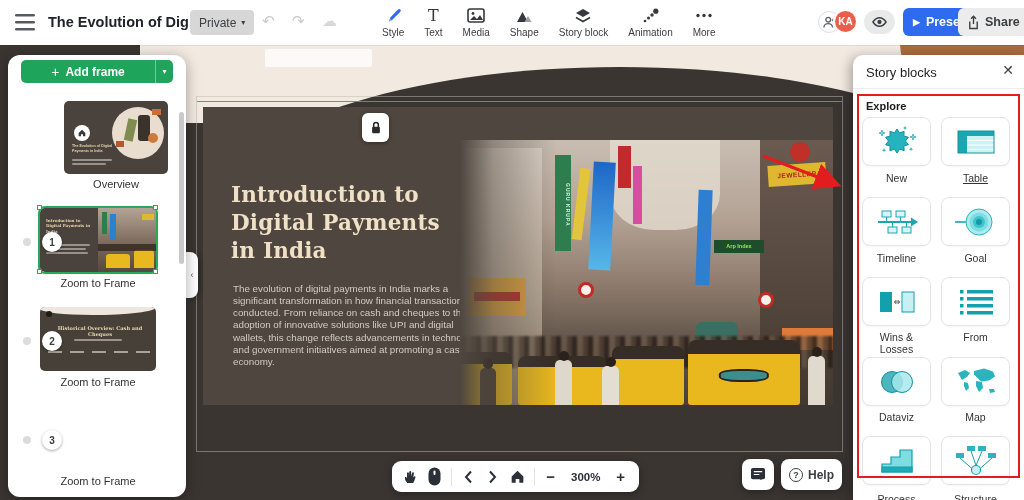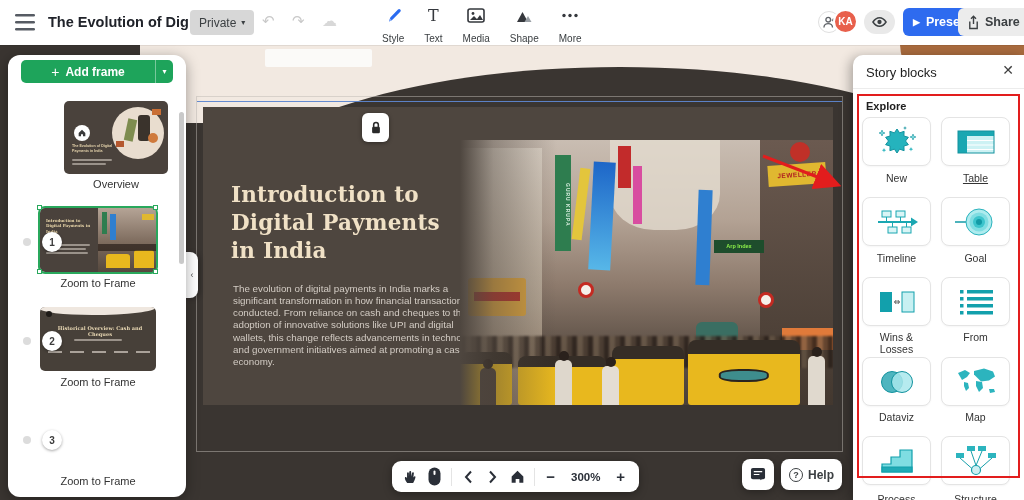--- a/index.html
+++ b/index.html
@@ -56,21 +56,21 @@
   .lock-btn { left:362px; top:68px; width:27px; height:29px; background:#fff; border-radius:6px; box-shadow:0 1px 4px rgba(0,0,0,.4); display:flex; align-items:center; justify-content:center; z-index:8; }
 
   
   #topbar { position:absolute; left:0; top:0; width:1024px; height:45px; background:#fff; z-index:30; box-shadow:0 1px 0 rgba(0,0,0,.07); }
   .tb-title { position:absolute; left:48px; top:14px; font-size:14.5px; font-weight:700; color:#20232a; }
   .btn-private { position:absolute; left:190px; top:10px; height:25px; padding:0 9px; background:#d7d7d7; border-radius:4px; font-size:12px; color:#3c4043; display:flex; align-items:center; gap:5px; }
   .ghost-ic { position:absolute; top:12px; font-size:15px; color:#c9c9c9; }
   .tool-group { position:absolute; left:372px; top:4px; display:flex; }
   .tool { display:flex; flex-direction:column; align-items:center; justify-content:flex-start; padding:2px 10px; cursor:pointer; }
   .tool .ic { height:19px; display:flex; align-items:center; }
-  .tool .tlabel { font-size:10px; color:#3c4043; margin-top:8px; white-space:nowrap; }
+  .tool .tlabel { font-size:10px; color:#3c4043; margin-top:2px; white-space:nowrap; }
   .collab { position:absolute; left:818px; top:11px; width:22px; height:22px; border-radius:50%; background:#fff; border:1px solid #e0e0e0; display:flex; align-items:center; justify-content:center; }
   .avatar { position:absolute; left:833px; top:9px; width:25px; height:25px; border-radius:50%; background:#e8604c; color:#fff; font-size:10px; font-weight:700; display:flex; align-items:center; justify-content:center; border:2px solid #fff; z-index:2; }
   .eye-pill { position:absolute; left:864px; top:10px; width:31px; height:24px; border-radius:13px; background:#e9e9e9; display:flex; align-items:center; justify-content:center; }
   .btn-present { position:absolute; left:903px; top:8px; height:28px; padding:0 10px; background:#2e6bef; border-radius:6px; color:#fff; font-size:12.5px; font-weight:700; display:flex; align-items:center; gap:6px; }
   .btn-present .caret { font-size:9px; }
   .btn-share { position:absolute; left:958px; top:8px; height:28px; padding:0 9px; background:#ececec; border-radius:6px; color:#3c4043; font-size:12.5px; font-weight:700; display:flex; align-items:center; gap:5px; }
 
   
   #sidebar { position:absolute; left:8px; top:55px; width:178px; height:442px; background:#fff; border-radius:12px; box-shadow:0 3px 14px rgba(0,0,0,.35); z-index:20; overflow:hidden; }
   .add-frame { position:absolute; left:13px; top:5px; width:152px; height:23px; background:#1ea45b; border-radius:5px; color:#fff; display:flex; align-items:center; }
@@ -229,20 +229,40 @@
         <span class="ic">
             <svg width="18" height="15" viewBox="0 0 18 15">
               <path d="M2 14L7.5 4l5.5 10z" fill="#35383d"></path>
               <path d="M9.5 14l3.5-6 3.5 6z" fill="#9aa0a6"></path>
             </svg>
           </span>
         <span class="tlabel">Shape</span>
       </div>
       <div class="tool">
         <span class="ic">
+            <svg width="18" height="16" viewBox="0 0 18 16">
+              <path d="M9 1l7 4-7 4-7-4z" fill="#35383d"></path>
+              <path d="M2 9.5l7 4 7-4" fill="none" stroke="#35383d" stroke-width="1.6"></path>
+            </svg>
+          </span>
+        <span class="tlabel">Story block</span>
+      </div>
+      <div class="tool">
+        <span class="ic">
+            <svg width="17" height="15" viewBox="0 0 17 15">
+              <circle cx="3" cy="13" r="1.3" fill="#35383d"></circle>
+              <circle cx="6.5" cy="10" r="1.5" fill="#35383d"></circle>
+              <circle cx="10" cy="7" r="1.7" fill="#35383d"></circle>
+              <circle cx="13.8" cy="3.2" r="2.6" fill="#35383d"></circle>
+            </svg>
+          </span>
+        <span class="tlabel">Animation</span>
+      </div>
+      <div class="tool">
+        <span class="ic">
             <svg width="18" height="5" viewBox="0 0 18 5">
               <circle cx="3" cy="2.5" r="1.7" fill="#35383d"></circle>
               <circle cx="9" cy="2.5" r="1.7" fill="#35383d"></circle>
               <circle cx="15" cy="2.5" r="1.7" fill="#35383d"></circle>
             </svg>
           </span>
         <span class="tlabel">More</span>
       </div>
     </div>
 

